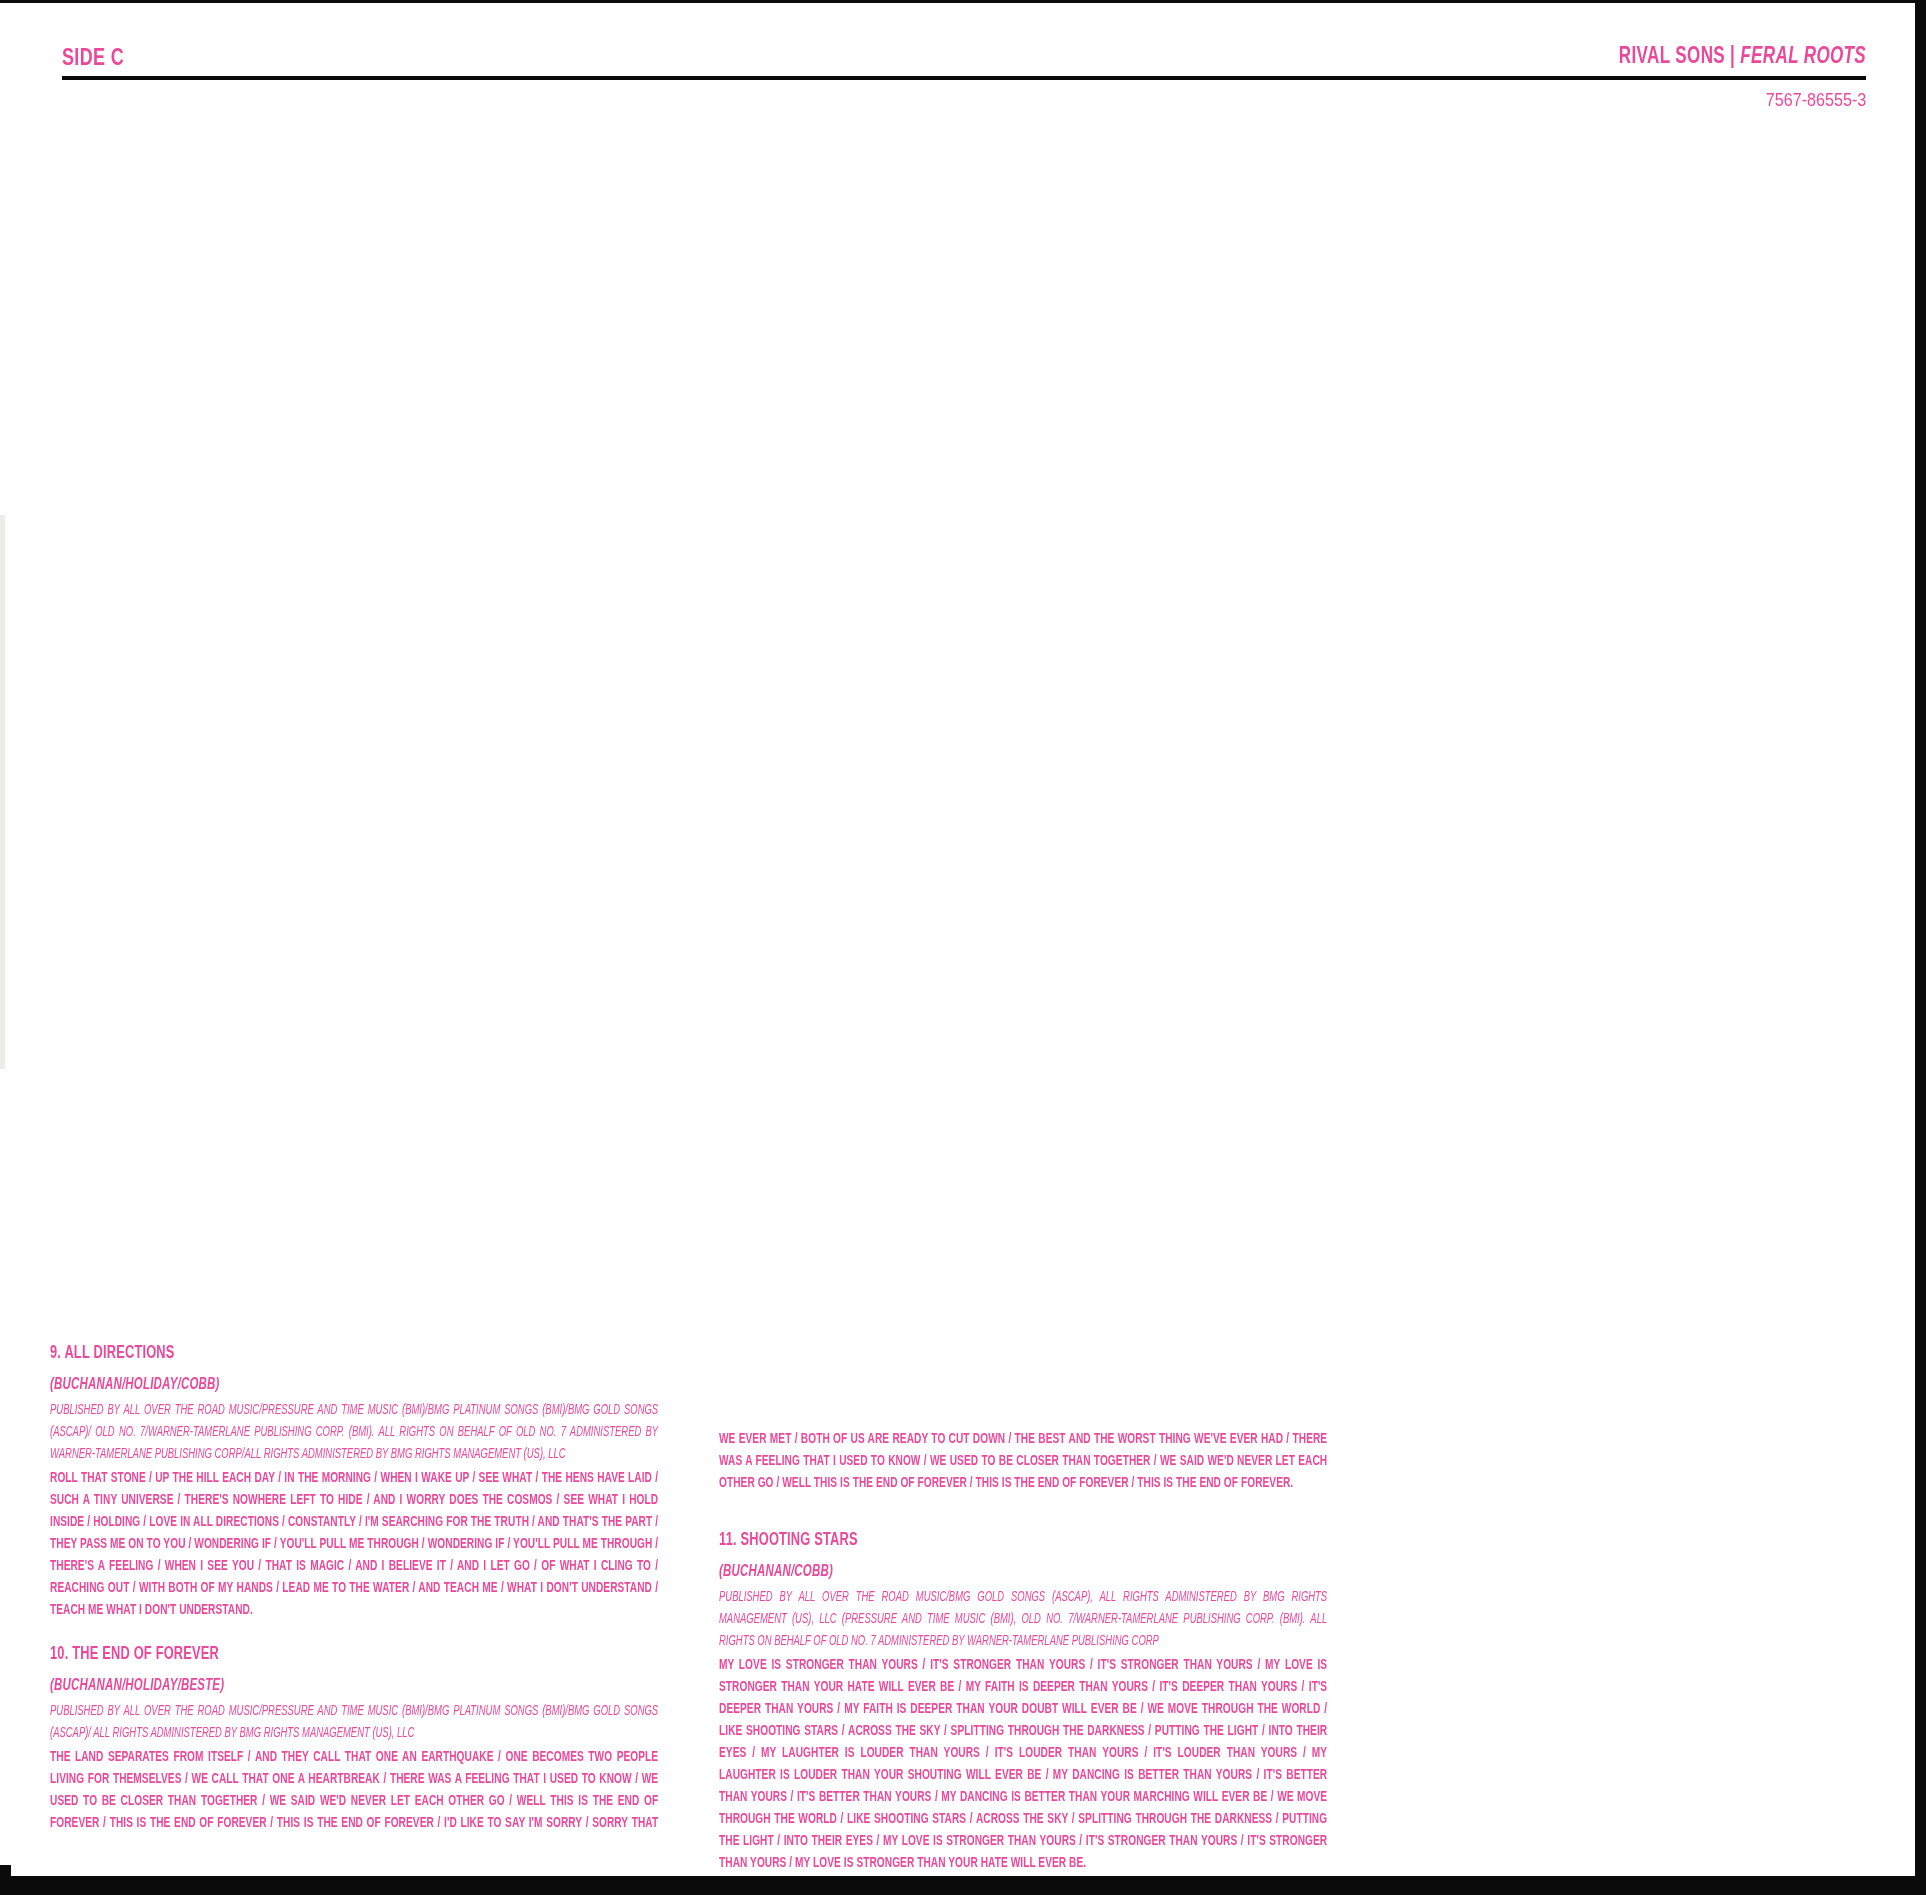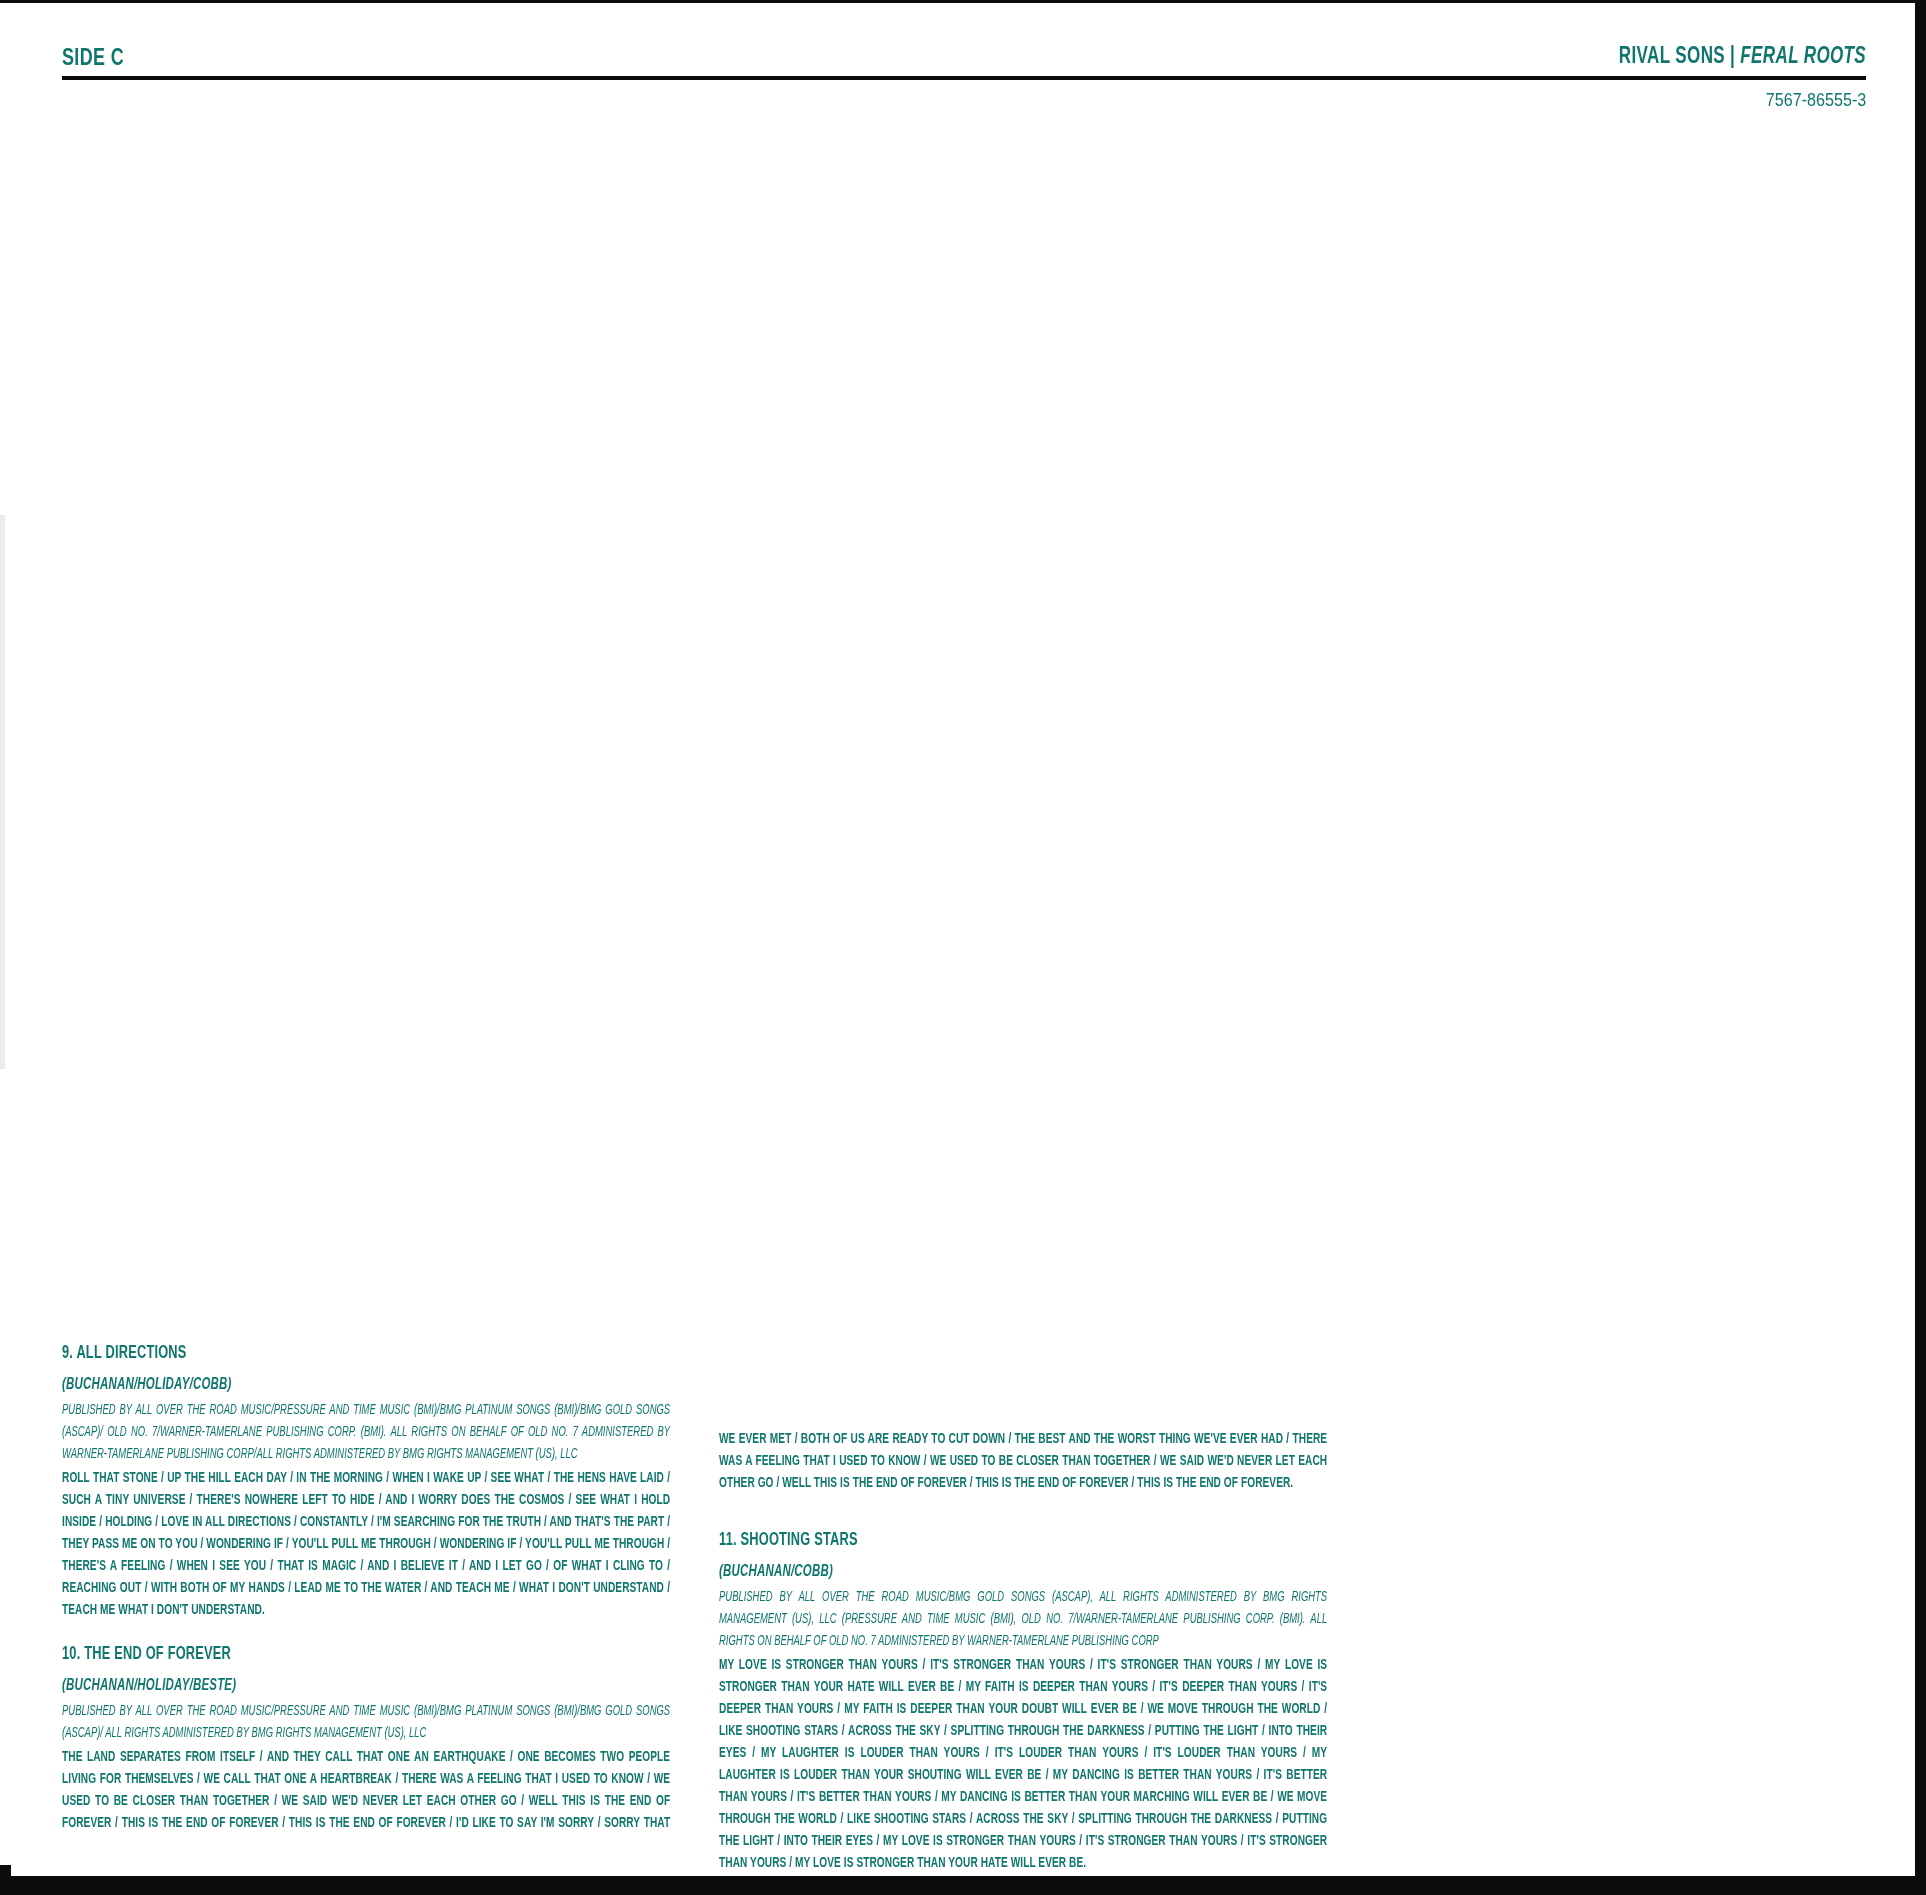--- a/index.html
+++ b/index.html
@@ -3,21 +3,21 @@
 <meta charset="utf-8">
 <style>
   html, body { margin: 0; padding: 0; background: #888; }
   #page {
     position: relative;
     width: 1927px;
     height: 1896px;
     background: #ffffff;
     overflow: hidden;
     font-family: "Liberation Sans", sans-serif;
-    color: #0f766e;
+    color: #ec4899;
   }
 
   
   .edge { position: absolute; background: #0b0b0b; }
   #edge-top    { left: 0; top: 0; width: 100%; height: 3px; }
   #edge-right  { right: 0; top: 0; width: 12px; height: 100%; }
   #edge-bottom { left: 0; top: 1876px; width: 100%; height: 20px; }
   #edge-notch  { left: 0; top: 1865px; width: 11px; height: 14px; }
   #edge-left-sliver { position: absolute; left: 0; top: 515px; width: 5px; height: 554px; background: #ececea; }
 
@@ -38,21 +38,21 @@
     background: #0a0a0a;
   }
   #catalog {
     position: absolute; right: 61px; top: 89px;
     font-size: 19px; white-space: nowrap;
     transform: scaleX(0.85); transform-origin: right top;
   }
 
   
   .col { position: absolute; width: 608px; }
-  #col-left  { left: 62px;  top: 1339px; }
+  #col-left  { left: 50px;  top: 1339px; }
   #col-right { left: 719px; top: 1427px; }
   .col-inner {
     width: 901px;
     transform: scaleX(0.675); transform-origin: left top;
   }
 
   .track-heading {
     font-size: 19px; font-weight: bold; line-height: 26px;
     letter-spacing: 0.3px; margin: 0;
   }

